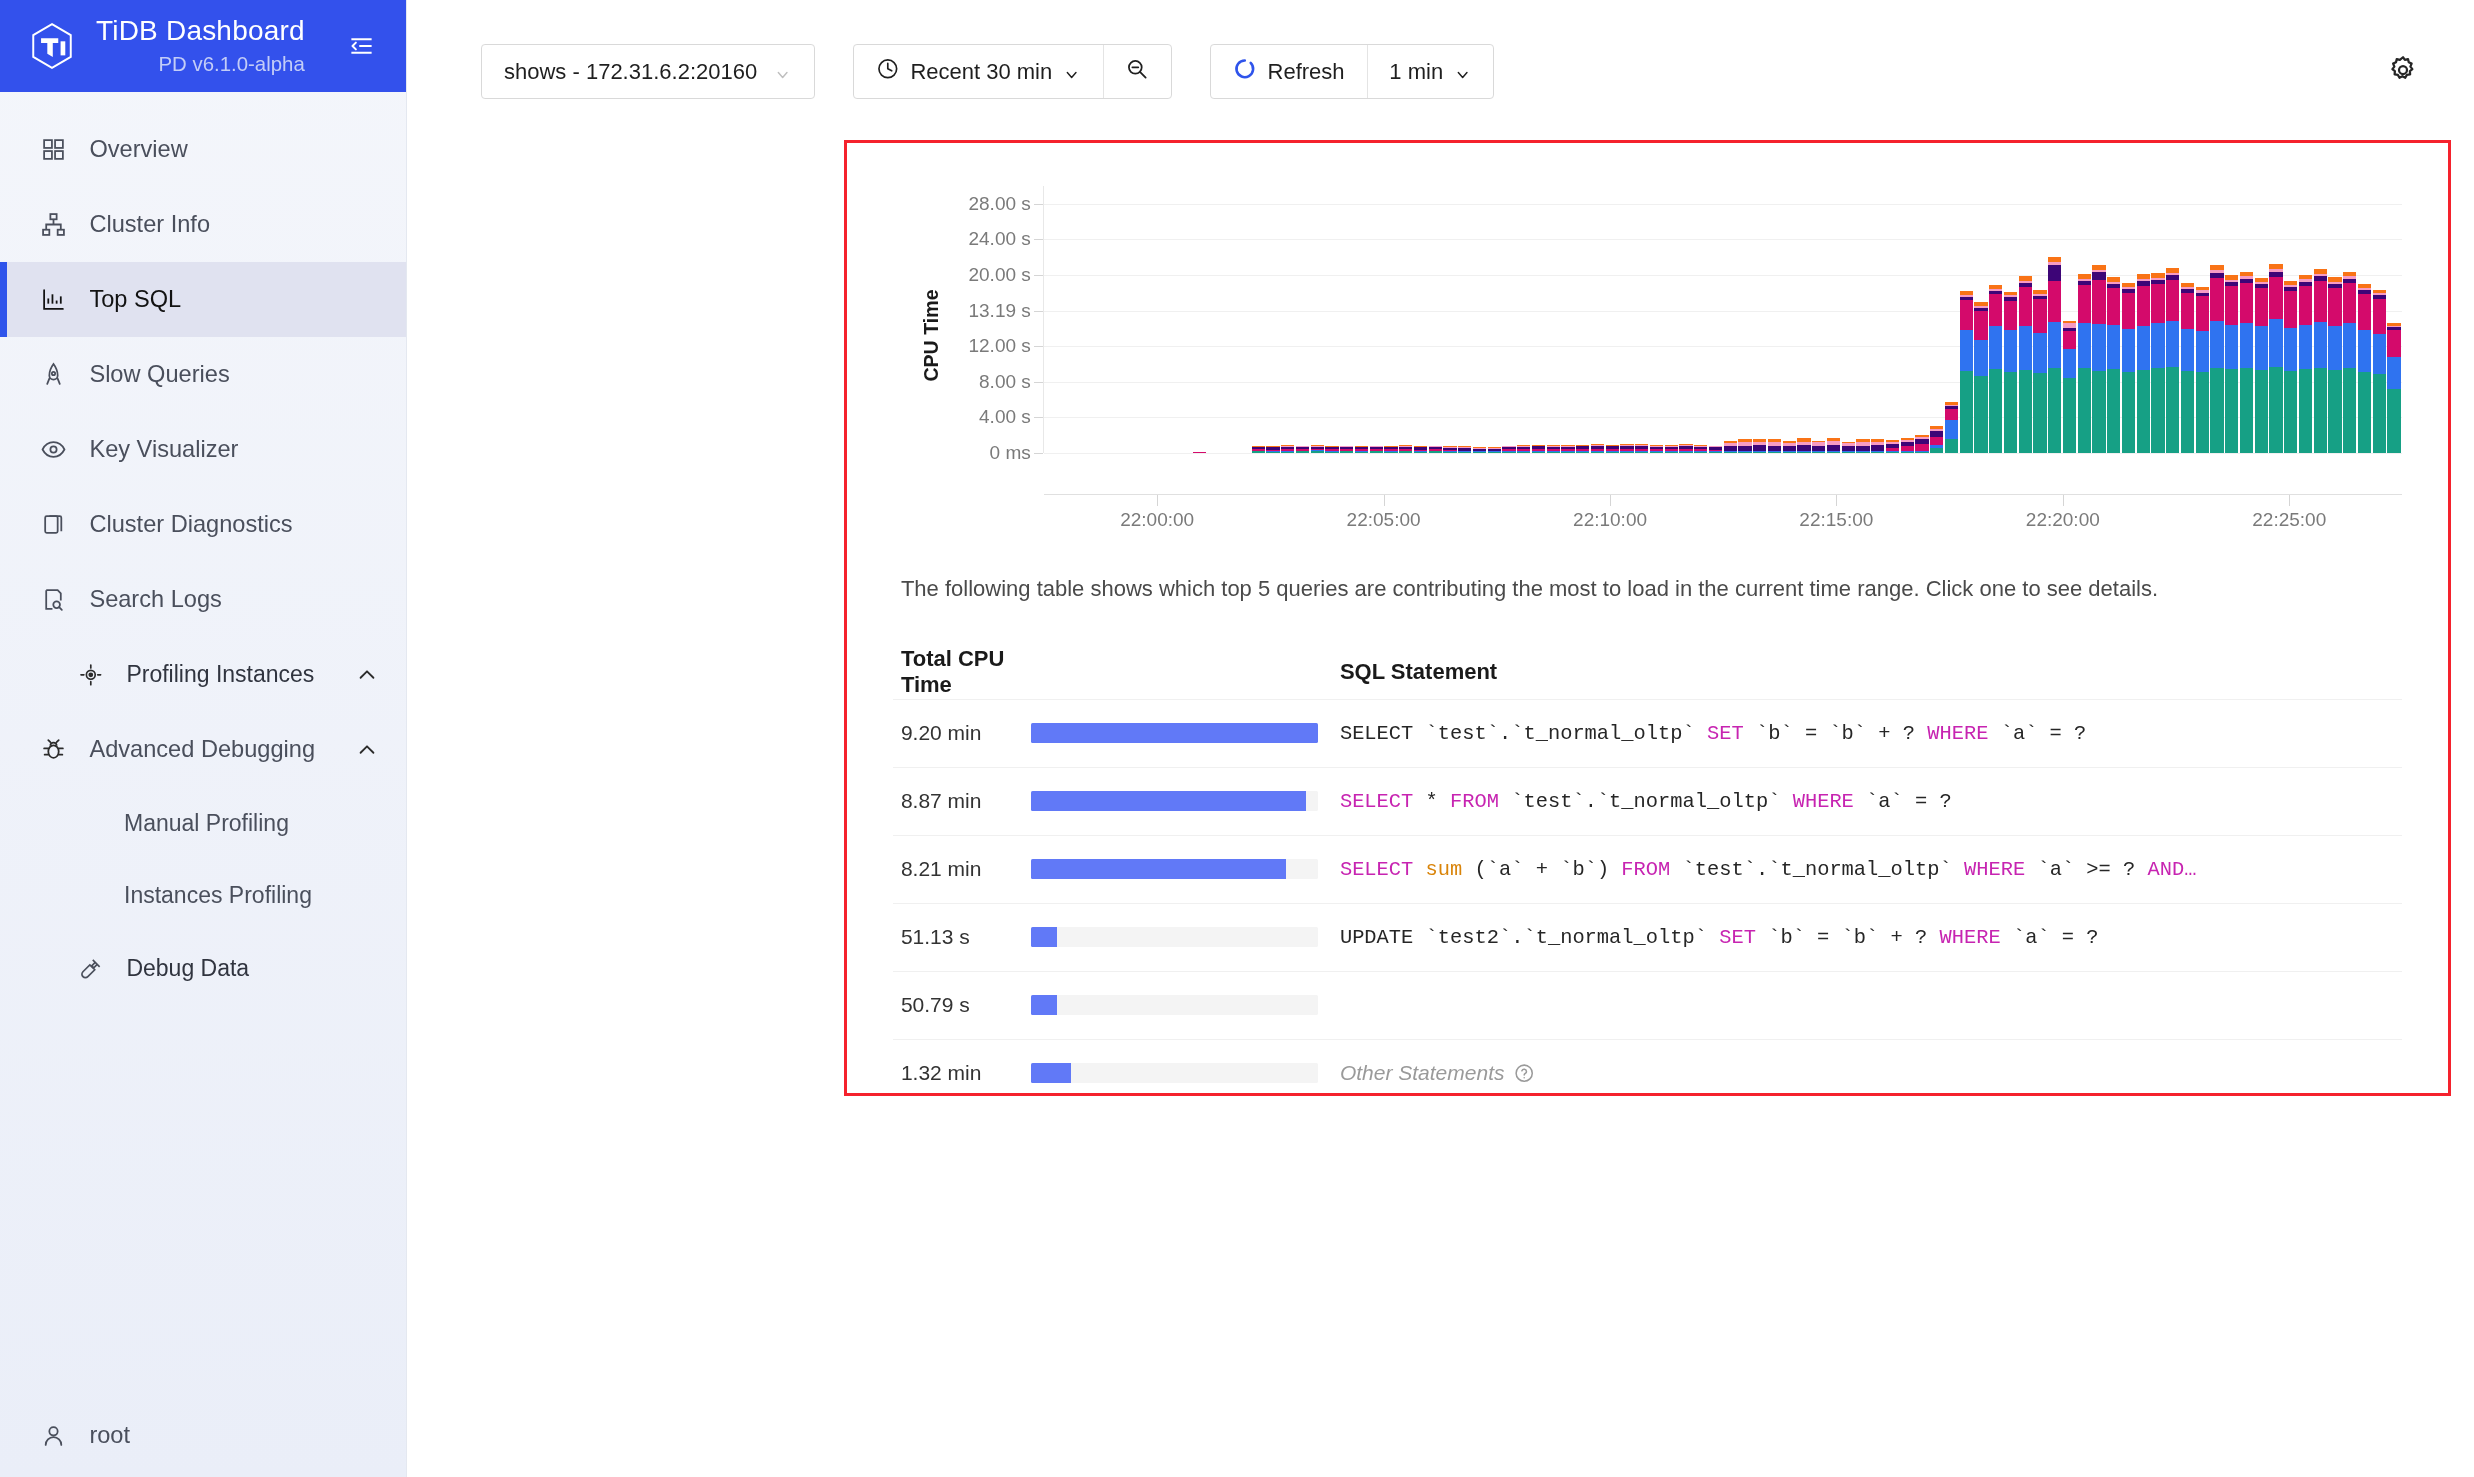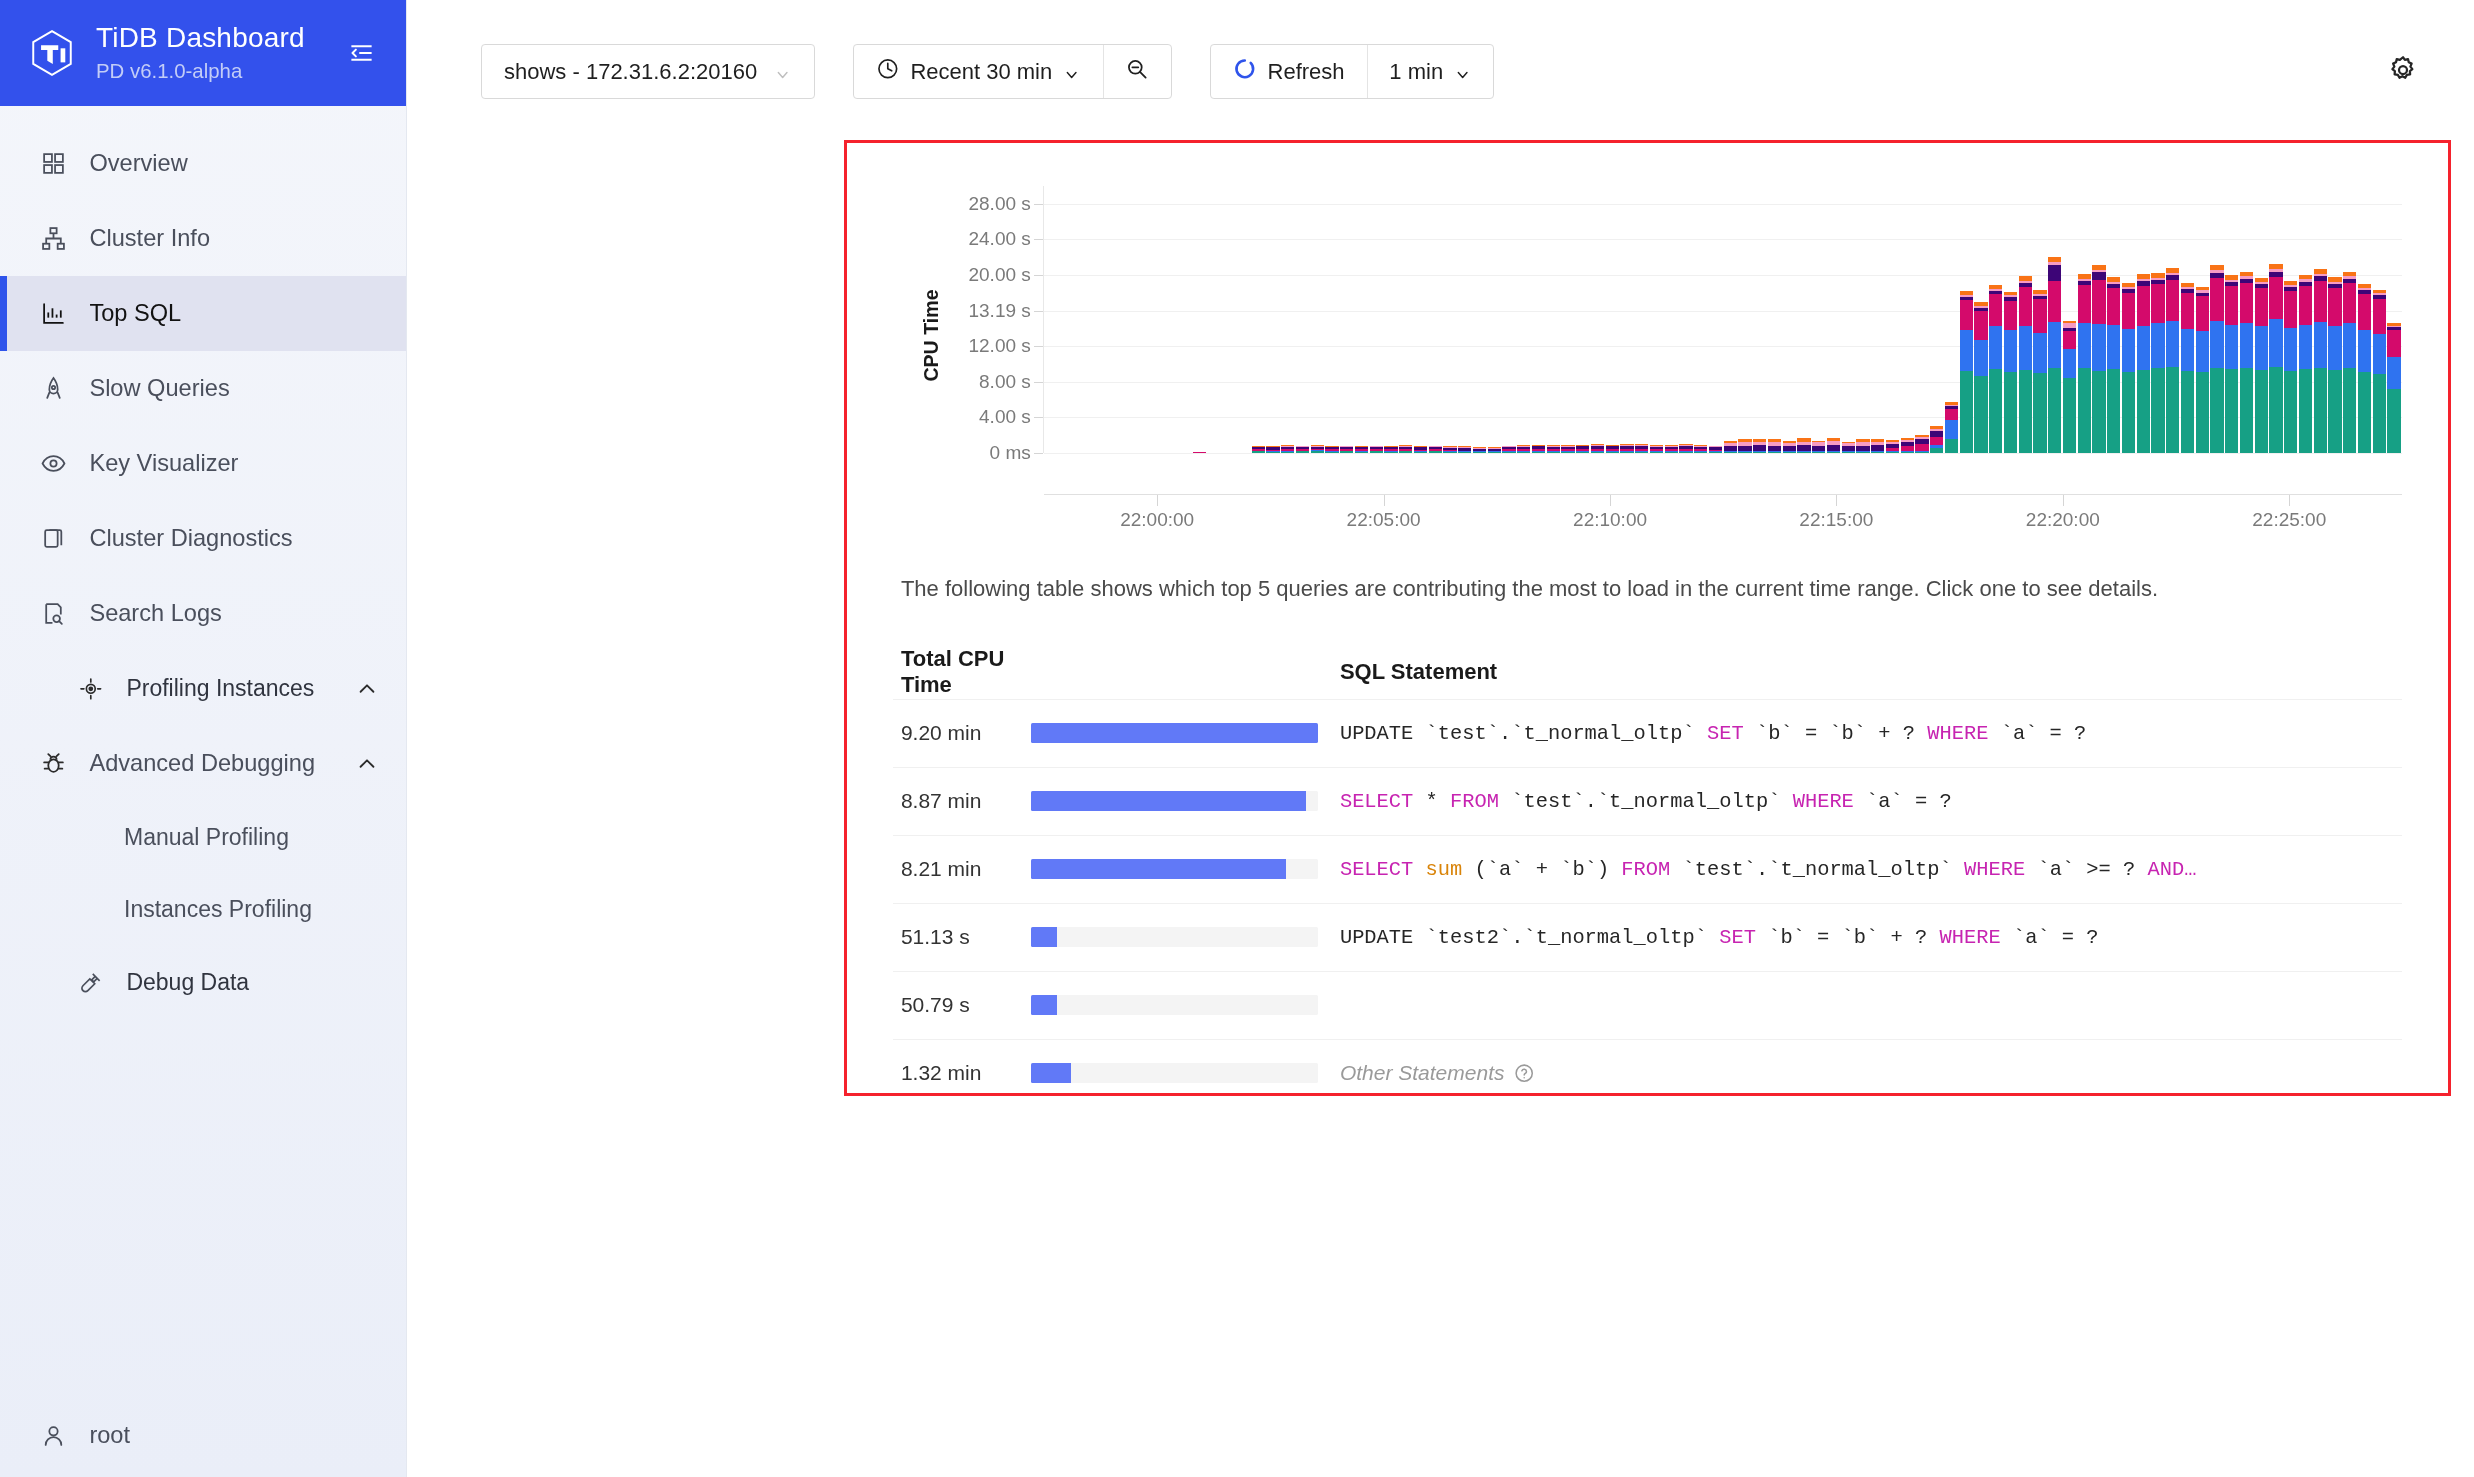--- a/index.html
+++ b/index.html
@@ -13,23 +13,24 @@
 
   
   .sidebar {
     width: 407px; height: 1478px;
     background: linear-gradient(180deg, #f4f6fb 0%, #eaeef8 100%);
     display: flex; flex-direction: column;
     position: relative; flex: none;
     border-right: 0.8px solid #e4e8f0;
   }
   .brand {
-    height: 106px; background: #3351ec;
+    height: 92px; background: #3351ec;
     display: flex; align-items: center; padding: 0 27px;
     position: relative;
+    text-align: right;
   }
   .brand-logo { width: 50px; height: 50px; flex: none; margin-right: 19px; }
   .brand-text { display: flex; flex-direction: column; justify-content: center; }
   .brand-title {
     color: #ffffff; font-size: 28px; font-weight: 400; line-height: 1.22;
     letter-spacing: 0.2px;
   }
   .brand-sub { color: #c3cdf7; font-size: 20.4px; line-height: 1.3; margin-top: 2.4px; }
   .brand-collapse {
     position: absolute; right: 27px; top: 50%; transform: translateY(-50%);
@@ -1122,21 +1123,21 @@
           </div>
           <div id="tblrows">
               <div class="tbl-row">
                 <div class="col-time">9.20 min</div>
                 <div class="col-bar">
                   <div class="bar-track">
                     <div class="bar-fill" style="width: 100%;"></div>
                   </div>
                 </div>
                 <div class="col-sql">
-                  <div class="sql"><span>UPDATE `test`.`t_normal_oltp` </span><span class="kw">SET</span><span> `b` = `b` + ? </span><span class="kw">WHERE</span><span> `a` = ?</span></div>
+                  <div class="sql"><span>SELECT `test`.`t_normal_oltp` </span><span class="kw">SET</span><span> `b` = `b` + ? </span><span class="kw">WHERE</span><span> `a` = ?</span></div>
                 </div>
               </div>
               <div class="tbl-row">
                 <div class="col-time">8.87 min</div>
                 <div class="col-bar">
                   <div class="bar-track">
                     <div class="bar-fill" style="width: 96%;"></div>
                   </div>
                 </div>
                 <div class="col-sql">

